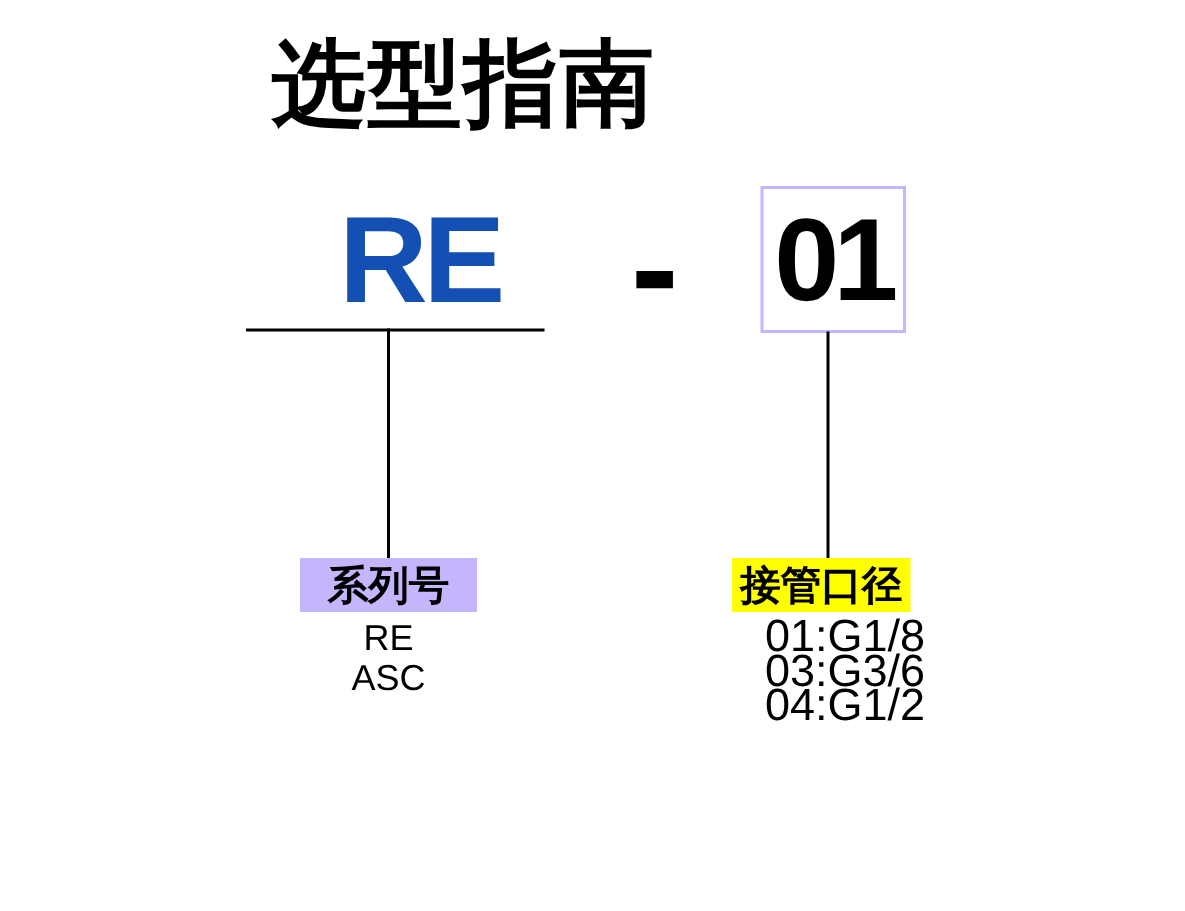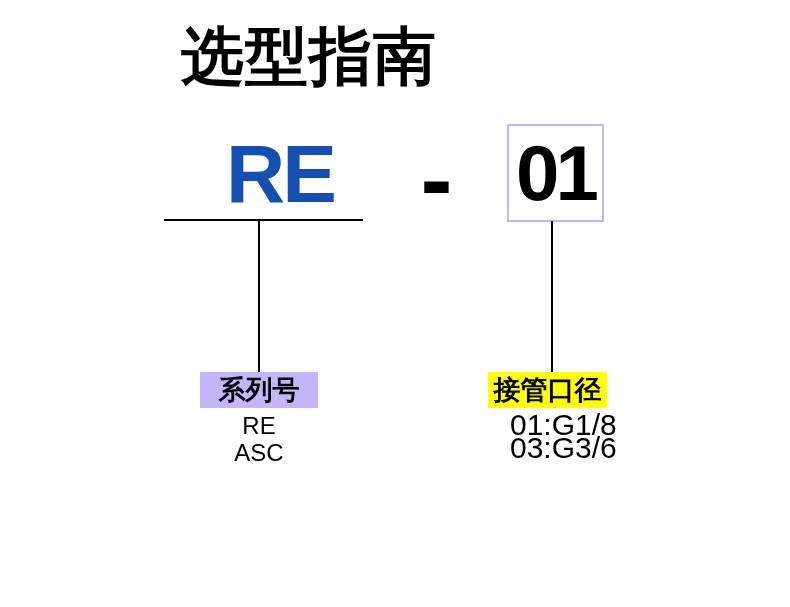--- a/index.html
+++ b/index.html
@@ -134,15 +134,16 @@
   <div class="callout-options series-options">
     <div>RE</div>
     <div>ASC</div>
   </div>
 
   <div class="callout-label right-label" style="background-color: rgb(255, 255, 0);">接管口径</div>
 
   <div class="callout-options port-options">
     <div>01:G1/8</div>
     <div>03:G3/6</div>
+    <div>04:G1/2</div>
   </div>
 
 </div>
 
 </body></html>

